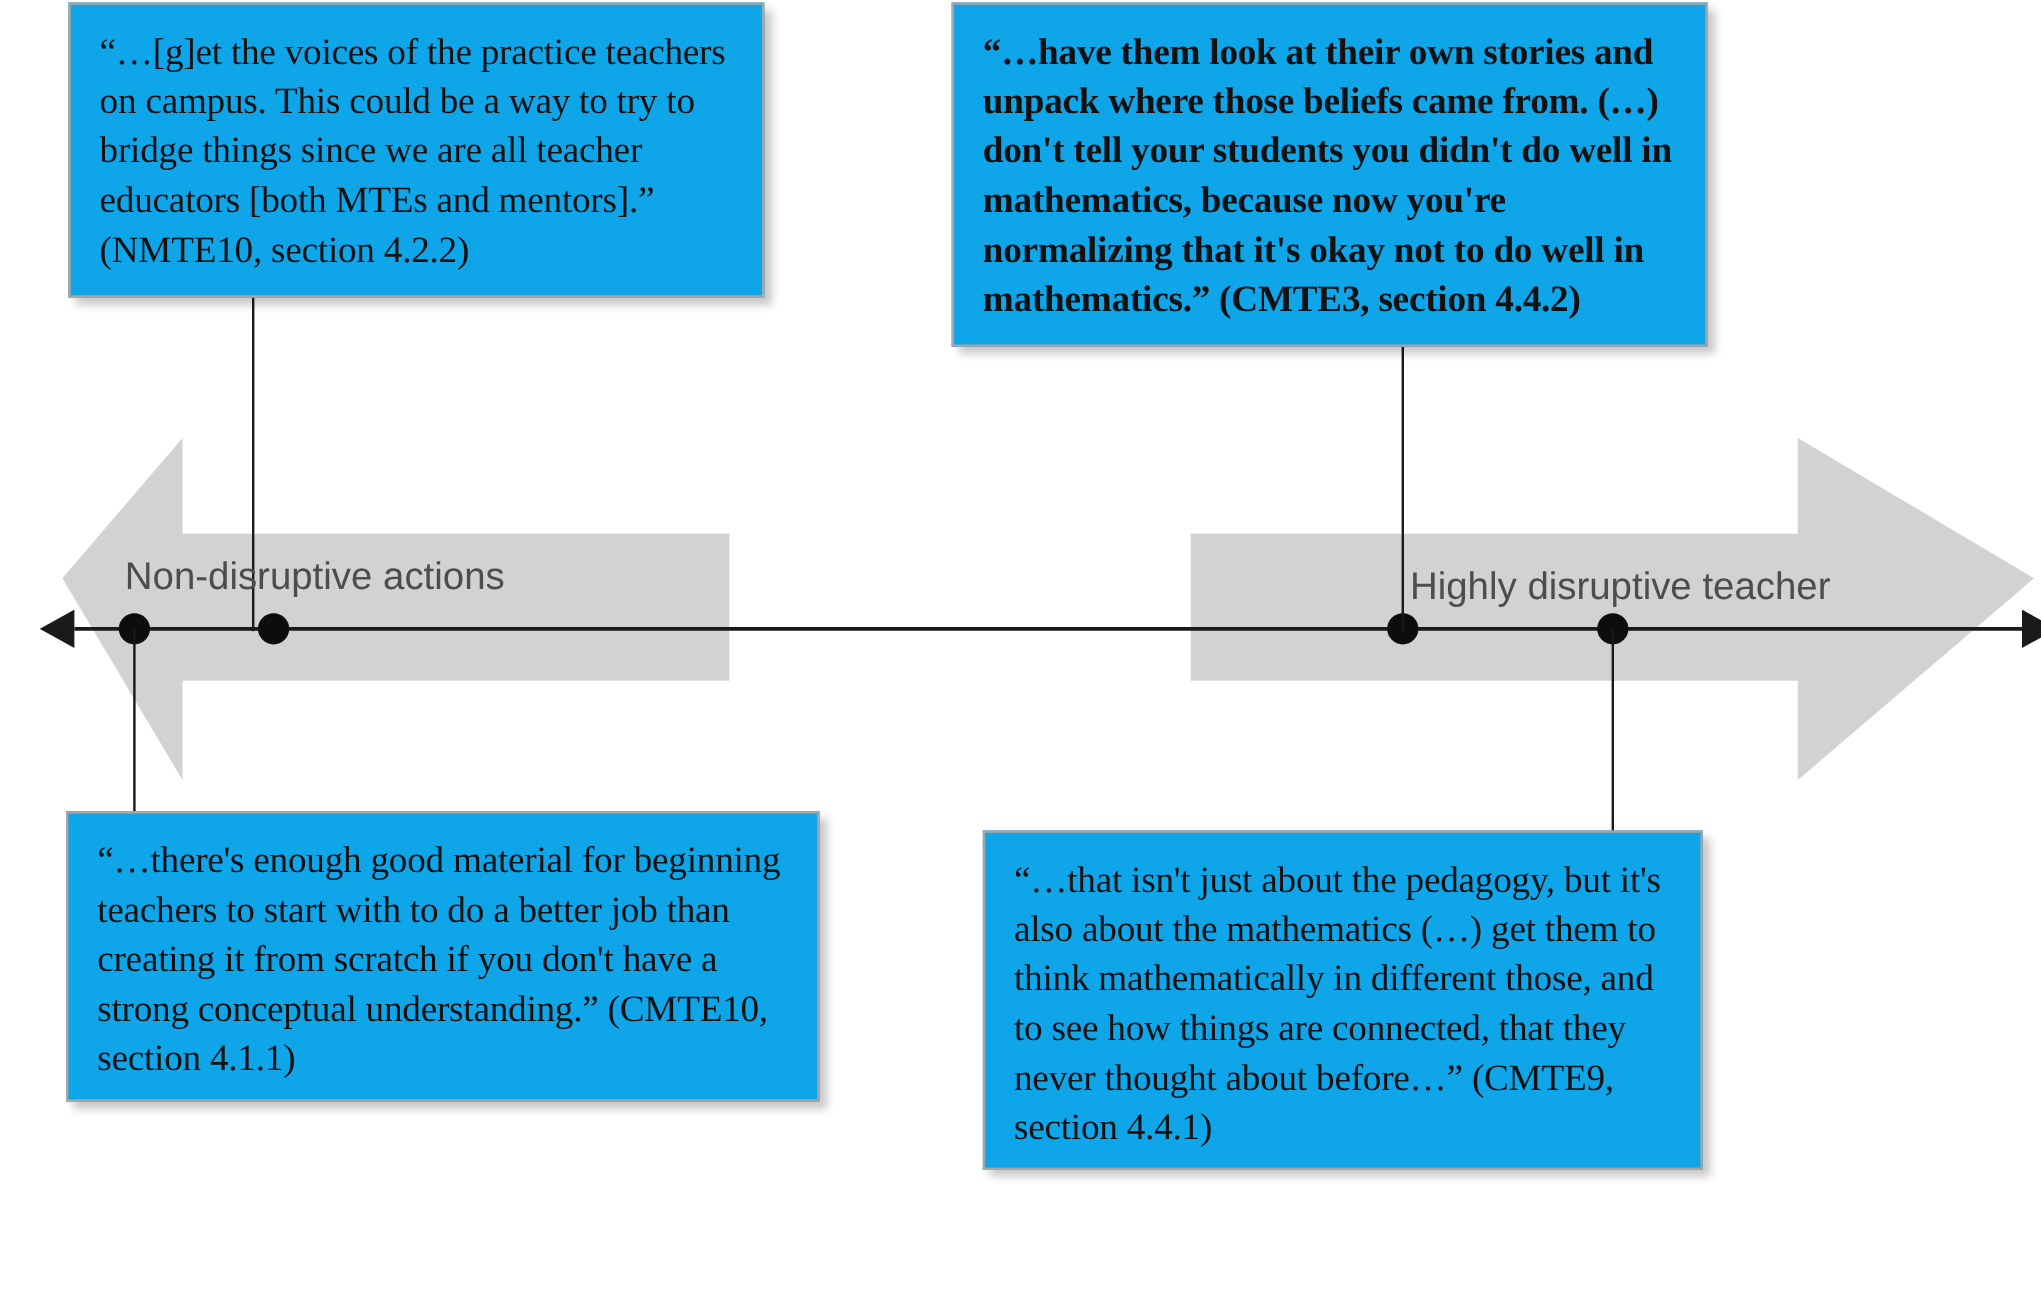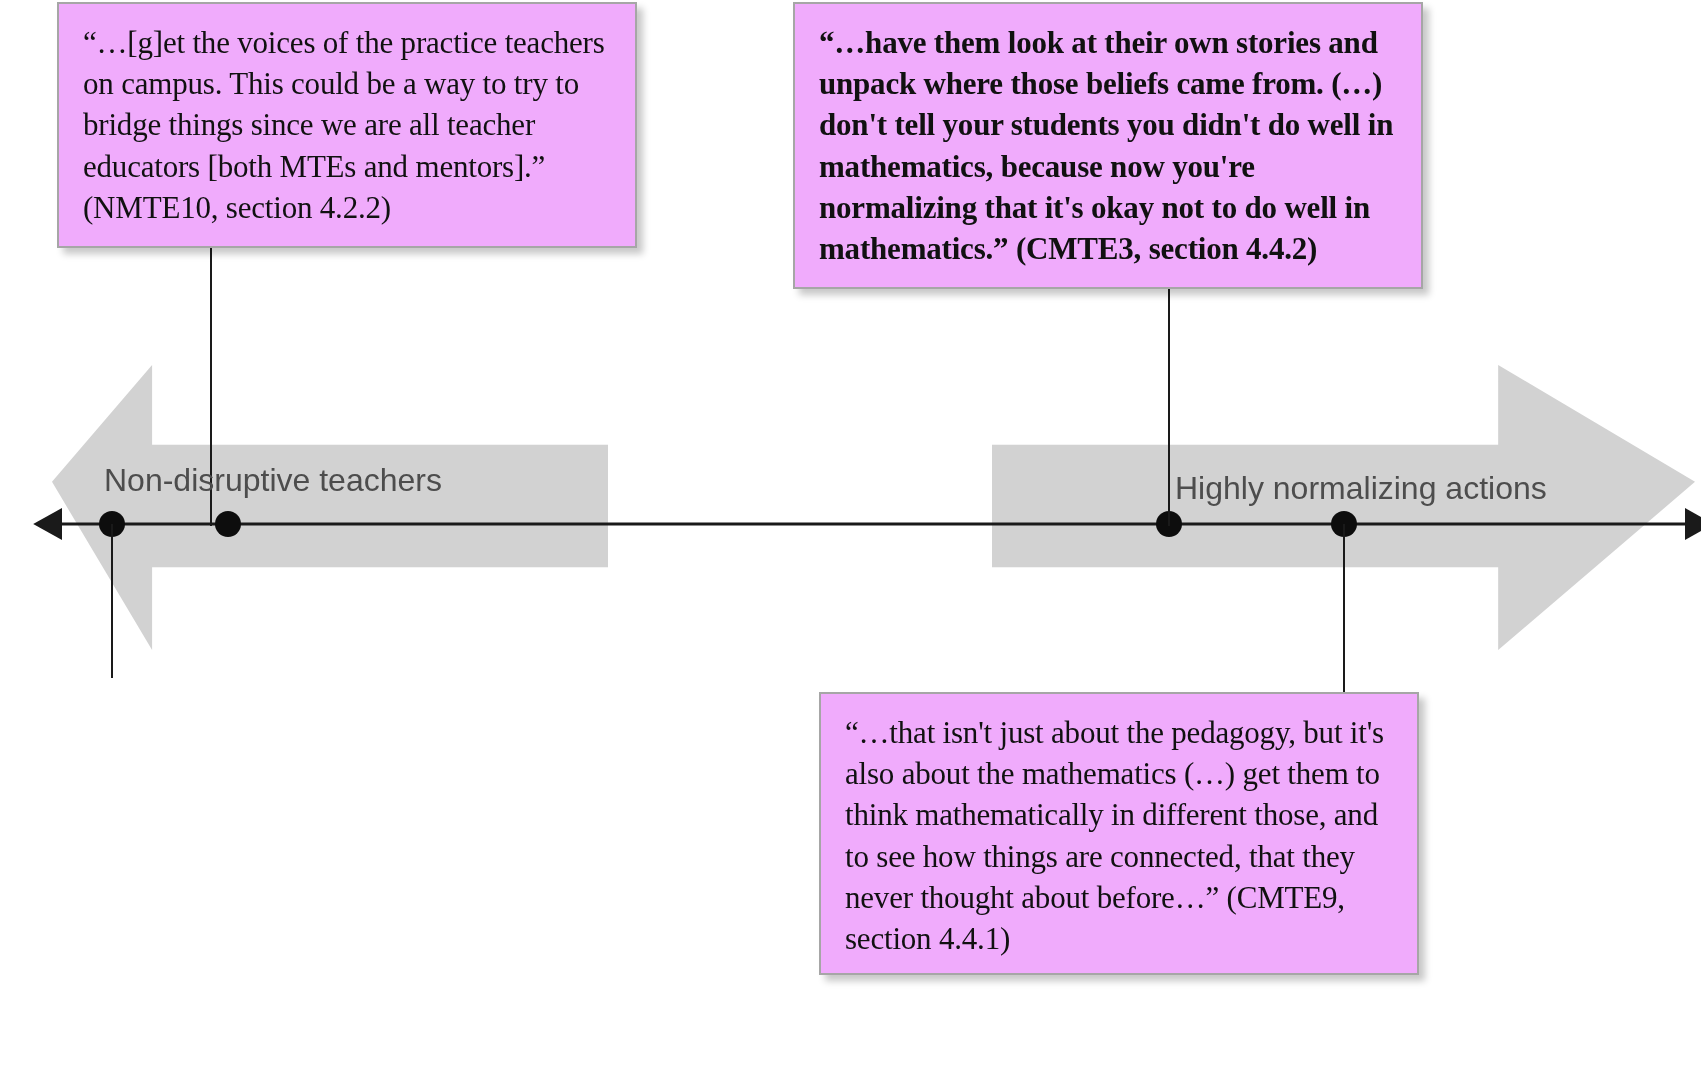--- a/index.html
+++ b/index.html
@@ -12,21 +12,21 @@
     width: 1701px;
     height: 1084px;
     background: #ffffff;
     overflow: hidden;
     font-family: "Liberation Serif", serif;
   }
   
   .quote-box {
     position: absolute;
     box-sizing: border-box;
-    background: #f0abfc;
+    background: #0ea5e9;
     border: 2px solid #a6a6a6;
     box-shadow: 6px 6px 7px rgba(0,0,0,0.22);
     padding: 18px 20px 16px 24px;
     font-family: "Liberation Serif", serif;
     font-size: 31px;
     line-height: 1.33;
     color: #111111;
     letter-spacing: -0.2px;
   }
   #box-tl { left: 57px;  top: 2px;   width: 580px; height: 246px; }
@@ -99,23 +99,24 @@
     <circle cx="228" cy="524" r="13" fill="#0d0d0d"></circle>
     <circle cx="1169" cy="524" r="13" fill="#0d0d0d"></circle>
     <circle cx="1344" cy="524" r="13" fill="#0d0d0d"></circle>
   </svg>
 
   <div id="leader-tl" class="leader"></div>
   <div id="leader-tr" class="leader"></div>
   <div id="leader-bl" class="leader"></div>
   <div id="leader-br" class="leader"></div>
 
-  <div id="label-left" class="pole-label">Non-disruptive teachers</div>
-  <div id="label-right" class="pole-label">Highly normalizing actions</div>
+  <div id="label-left" class="pole-label">Non-disruptive actions</div>
+  <div id="label-right" class="pole-label">Highly disruptive teacher</div>
 
   <div id="box-tl" class="quote-box">“…[g]et the voices of the practice teachers on campus. This could be a way to try to bridge things since we are all teacher educators [both MTEs and mentors].” (NMTE10, section 4.2.2)</div>
 
   <div id="box-tr" class="quote-box">“…have them look at their own stories and unpack where those beliefs came from. (…) don't tell your students you didn't do well in mathematics, because now you're normalizing that it's okay not to do well in mathematics.” (CMTE3, section 4.4.2)</div>
 
+  <div id="box-bl" class="quote-box">“…there's enough good material for beginning teachers to start with to do a better job than creating it from scratch if you don't have a strong conceptual understanding.” (CMTE10, section 4.1.1)</div>
 
   <div id="box-br" class="quote-box">“…that isn't just about the pedagogy, but it's also about the mathematics (…) get them to think mathematically in different those, and to see how things are connected, that they never thought about before…” (CMTE9, section 4.4.1)</div>
 
 </div>
 
 </body></html>

